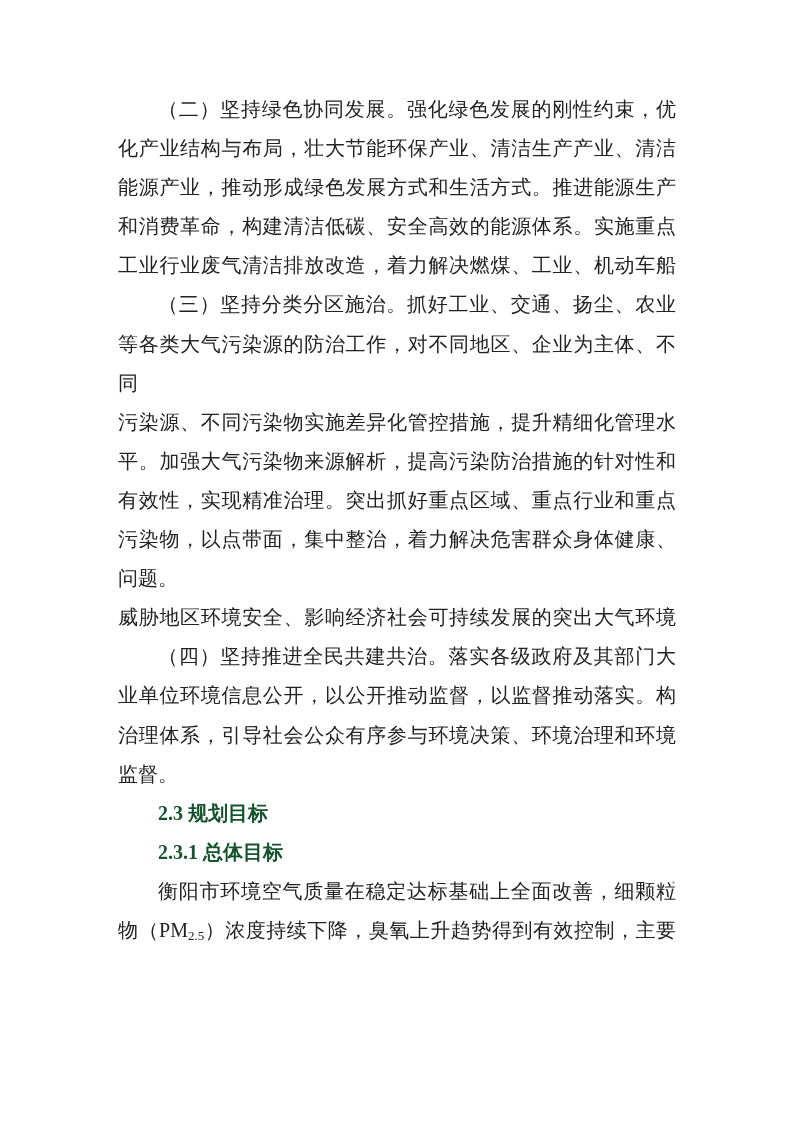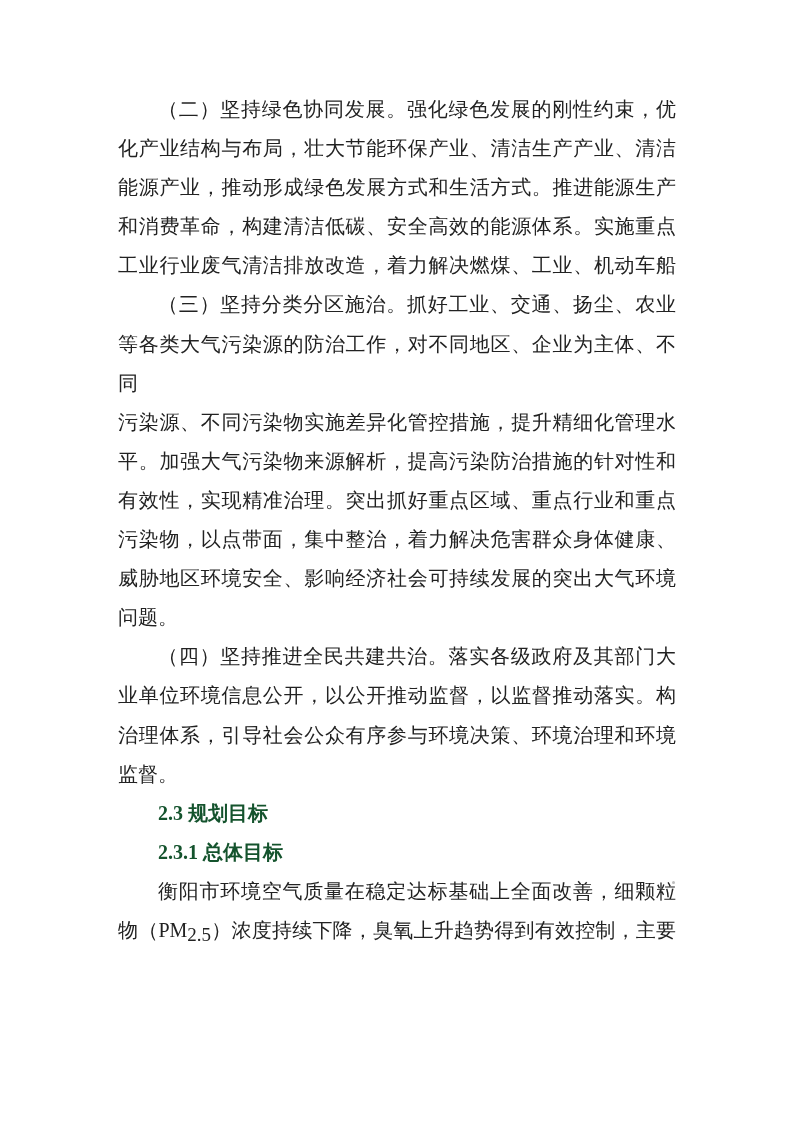--- a/index.html
+++ b/index.html
@@ -37,21 +37,21 @@
     text-indent: 2em;
   }
   .line.heading {
     font-weight: 700;
     color: #14532d;
     text-indent: 2em;
     text-align: left;
     text-align-last: left;
   }
   sub {
-    font-size: 19px;
+    font-size: 13px;
     line-height: 0;
     vertical-align: -0.22em;
   }
   .speck {
     position: absolute;
     left: 672px;
     top: 881px;
     width: 3px;
     height: 3px;
     border-radius: 50%;
@@ -70,22 +70,22 @@
         <div class="line just">和消费革命，构建清洁低碳、安全高效的能源体系。实施重点</div>
         <div class="line just">工业行业废气清洁排放改造，着力解决燃煤、工业、机动车船</div>
       </div>
       <div>
         <div class="line just indent">（三）坚持分类分区施治。抓好工业、交通、扬尘、农业</div>
         <div class="line just">等各类大气污染源的防治工作，对不同地区、企业为主体、不同</div>
         <div class="line just">污染源、不同污染物实施差异化管控措施，提升精细化管理水</div>
         <div class="line just">平。加强大气污染物来源解析，提高污染防治措施的针对性和</div>
         <div class="line just">有效性，实现精准治理。突出抓好重点区域、重点行业和重点</div>
         <div class="line just">污染物，以点带面，集中整治，着力解决危害群众身体健康、</div>
+        <div class="line">问题。</div>
         <div class="line just">威胁地区环境安全、影响经济社会可持续发展的突出大气环境</div>
-        <div class="line">问题。</div>
       </div>
       <div>
         <div class="line just indent">（四）坚持推进全民共建共治。落实各级政府及其部门大</div>
         <div class="line just">业单位环境信息公开，以公开推动监督，以监督推动落实。构</div>
         <div class="line just">治理体系，引导社会公众有序参与环境决策、环境治理和环境</div>
         <div class="line">监督。</div>
       </div>
       <div class="line heading">2.3 规划目标</div>
       <div class="line heading">2.3.1 总体目标</div>
       <div>

